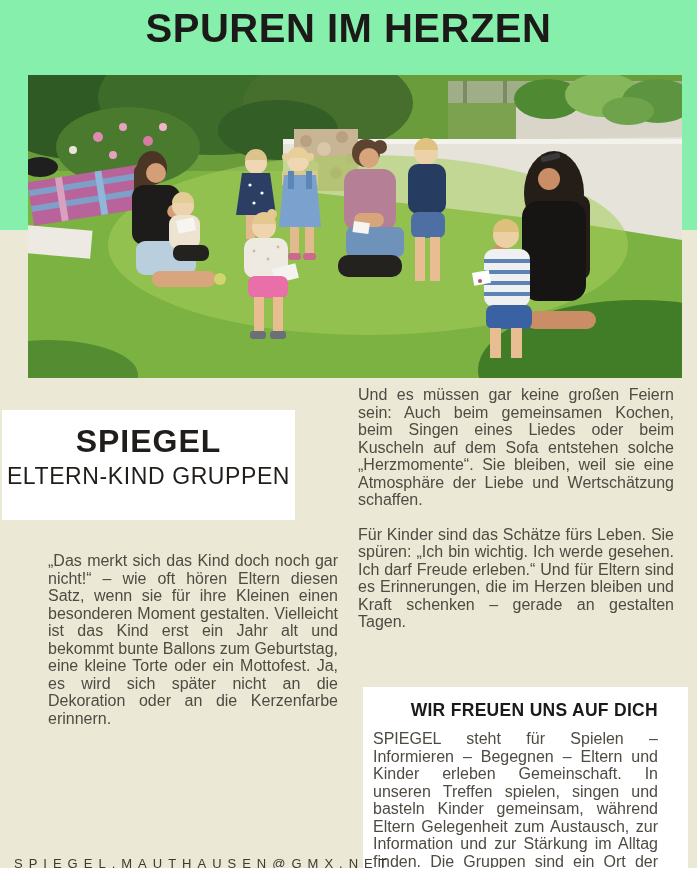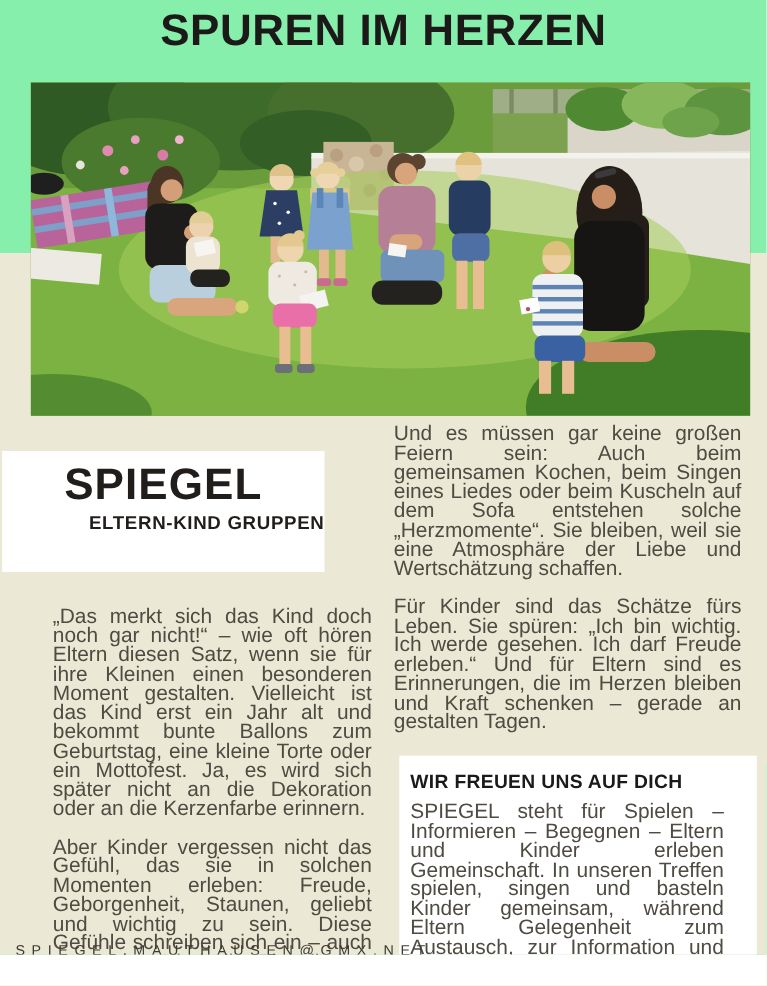--- a/index.html
+++ b/index.html
@@ -10,33 +10,33 @@
   .main-title{
     position:absolute;top:6px;left:0;width:697px;text-align:center;
     font-size:40px;font-weight:800;letter-spacing:0.5px;color:#1c1a18;margin:0;
   }
   .cream-band{position:absolute;left:0;top:230px;width:697px;height:666px;background:#ebe8d5;}
   .photo-frame{position:absolute;left:28px;top:75px;width:654px;height:303px;overflow:hidden;background:#6a9c3c;}
   .spiegel-box{
     position:absolute;left:2px;top:410px;width:293px;height:110px;background:#ffffff;
     text-align:center;box-sizing:border-box;padding-top:9px;
   }
-  .spiegel-title{font-size:40px;line-height:44px;font-weight:800;letter-spacing:1px;color:#201d1a;margin:0;}
-  .spiegel-sub{font-size:17px;line-height:22px;font-weight:700;letter-spacing:0.6px;color:#201d1a;margin:2px 0 0 0;text-align:right;}
+  .spiegel-title{font-size:32px;line-height:44px;font-weight:800;letter-spacing:1px;color:#201d1a;margin:0;}
+  .spiegel-sub{font-size:23px;line-height:22px;font-weight:400;letter-spacing:0.6px;color:#201d1a;margin:2px 0 0 0;}
   .left-col{position:absolute;left:48px;top:552px;width:290px;}
   .right-col{position:absolute;left:358px;top:386px;width:316px;}
   p.body-text{
-    font-size:19px;line-height:17.5px;text-align:justify;color:#4f4b42;margin:0 0 17px 0;
+    font-size:16px;line-height:17.5px;text-align:justify;color:#4f4b42;margin:0 0 17px 0;
   }
   .callout{
     position:absolute;left:363px;top:687px;width:325px;height:190px;background:#ffffff;
     box-sizing:border-box;padding:13px 30px 0 10px;
   }
   .callout-title{
-    font-size:17.5px;font-weight:800;letter-spacing:0.3px;text-align:left;
+    font-size:17.5px;font-weight:800;letter-spacing:0.3px;text-align:right;
     color:#1c1a18;margin:0 0 9px 0;
   }
   .email-line{
     position:absolute;left:14px;top:856px;font-size:13px;font-weight:normal;
     letter-spacing:6px;color:#3e3a33;text-decoration:none;
   }
 </style>
 </head>
 <body>
 
@@ -207,21 +207,20 @@
     </svg>
   </div>
 
   <div class="spiegel-box">
     <h2 class="spiegel-title">SPIEGEL</h2>
     <div class="spiegel-sub">ELTERN-KIND GRUPPEN</div>
   </div>
 
   <div class="left-col">
     <p class="body-text">„Das merkt sich das Kind doch noch gar nicht!“ – wie oft hören Eltern diesen Satz, wenn sie für ihre Kleinen einen besonderen Moment gestalten. Vielleicht ist das Kind erst ein Jahr alt und bekommt bunte Ballons zum Geburtstag, eine kleine Torte oder ein Mottofest. Ja, es wird sich später nicht an die Dekoration oder an die Kerzenfarbe erinnern.</p>
-    <p class="body-text">Aber Kinder vergessen nicht das Gefühl, das sie in solchen Momenten erleben: Freude, Geborgenheit, Staunen, geliebt und wichtig zu sein. Diese Gefühle schreiben sich ein – auch wenn das Kind die Einzelheiten irgendwann vergisst</p>
   </div>
 
   <div class="right-col">
     <p class="body-text">Und es müssen gar keine großen Feiern sein: Auch beim gemeinsamen Kochen, beim Singen eines Liedes oder beim Kuscheln auf dem Sofa entstehen solche „Herzmomente“. Sie bleiben, weil sie eine Atmosphäre der Liebe und Wertschätzung schaffen.</p>
     <p class="body-text">Für Kinder sind das Schätze fürs Leben. Sie spüren: „Ich bin wichtig. Ich werde gesehen. Ich darf Freude erleben.“ Und für Eltern sind es Erinnerungen, die im Herzen bleiben und Kraft schenken – gerade an gestalten Tagen.</p>
   </div>
 
   <div class="callout">
     <h3 class="callout-title">WIR FREUEN UNS AUF DICH</h3>
     <p class="body-text">SPIEGEL steht für Spielen – Informieren – Begegnen – Eltern und Kinder erleben Gemeinschaft. In unseren Treffen spielen, singen und basteln Kinder gemeinsam, während Eltern Gelegenheit zum Austausch, zur Information und zur Stärkung im Alltag finden. Die Gruppen sind ein Ort der Begegnung, wo Gemeinschaft entsteht und Familien willkommen sind.</p>

